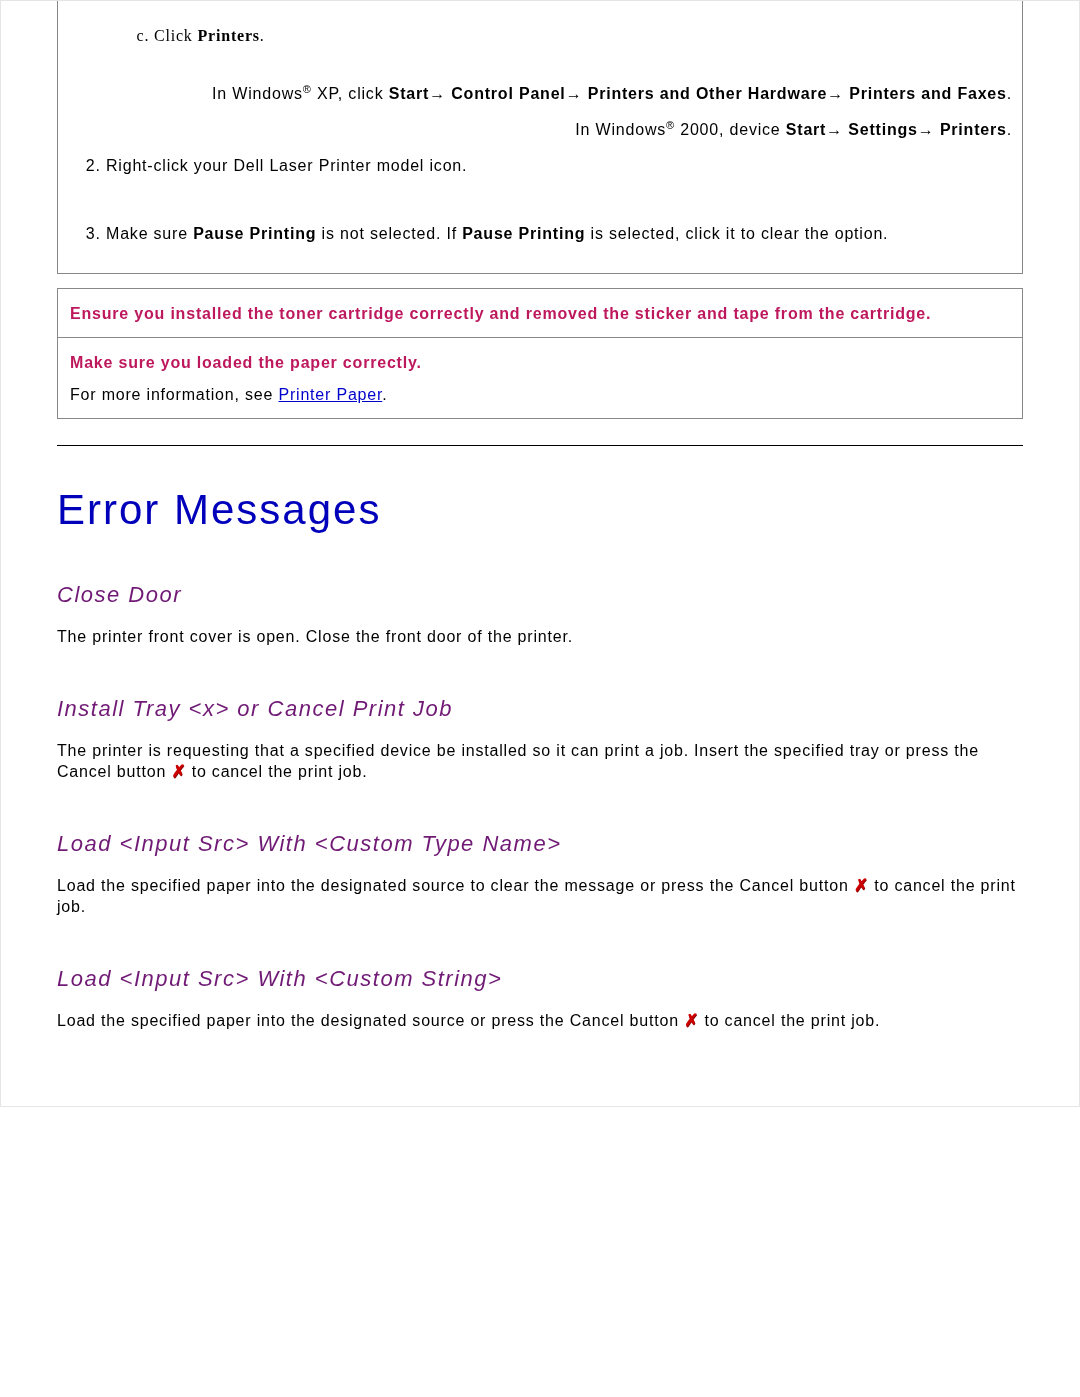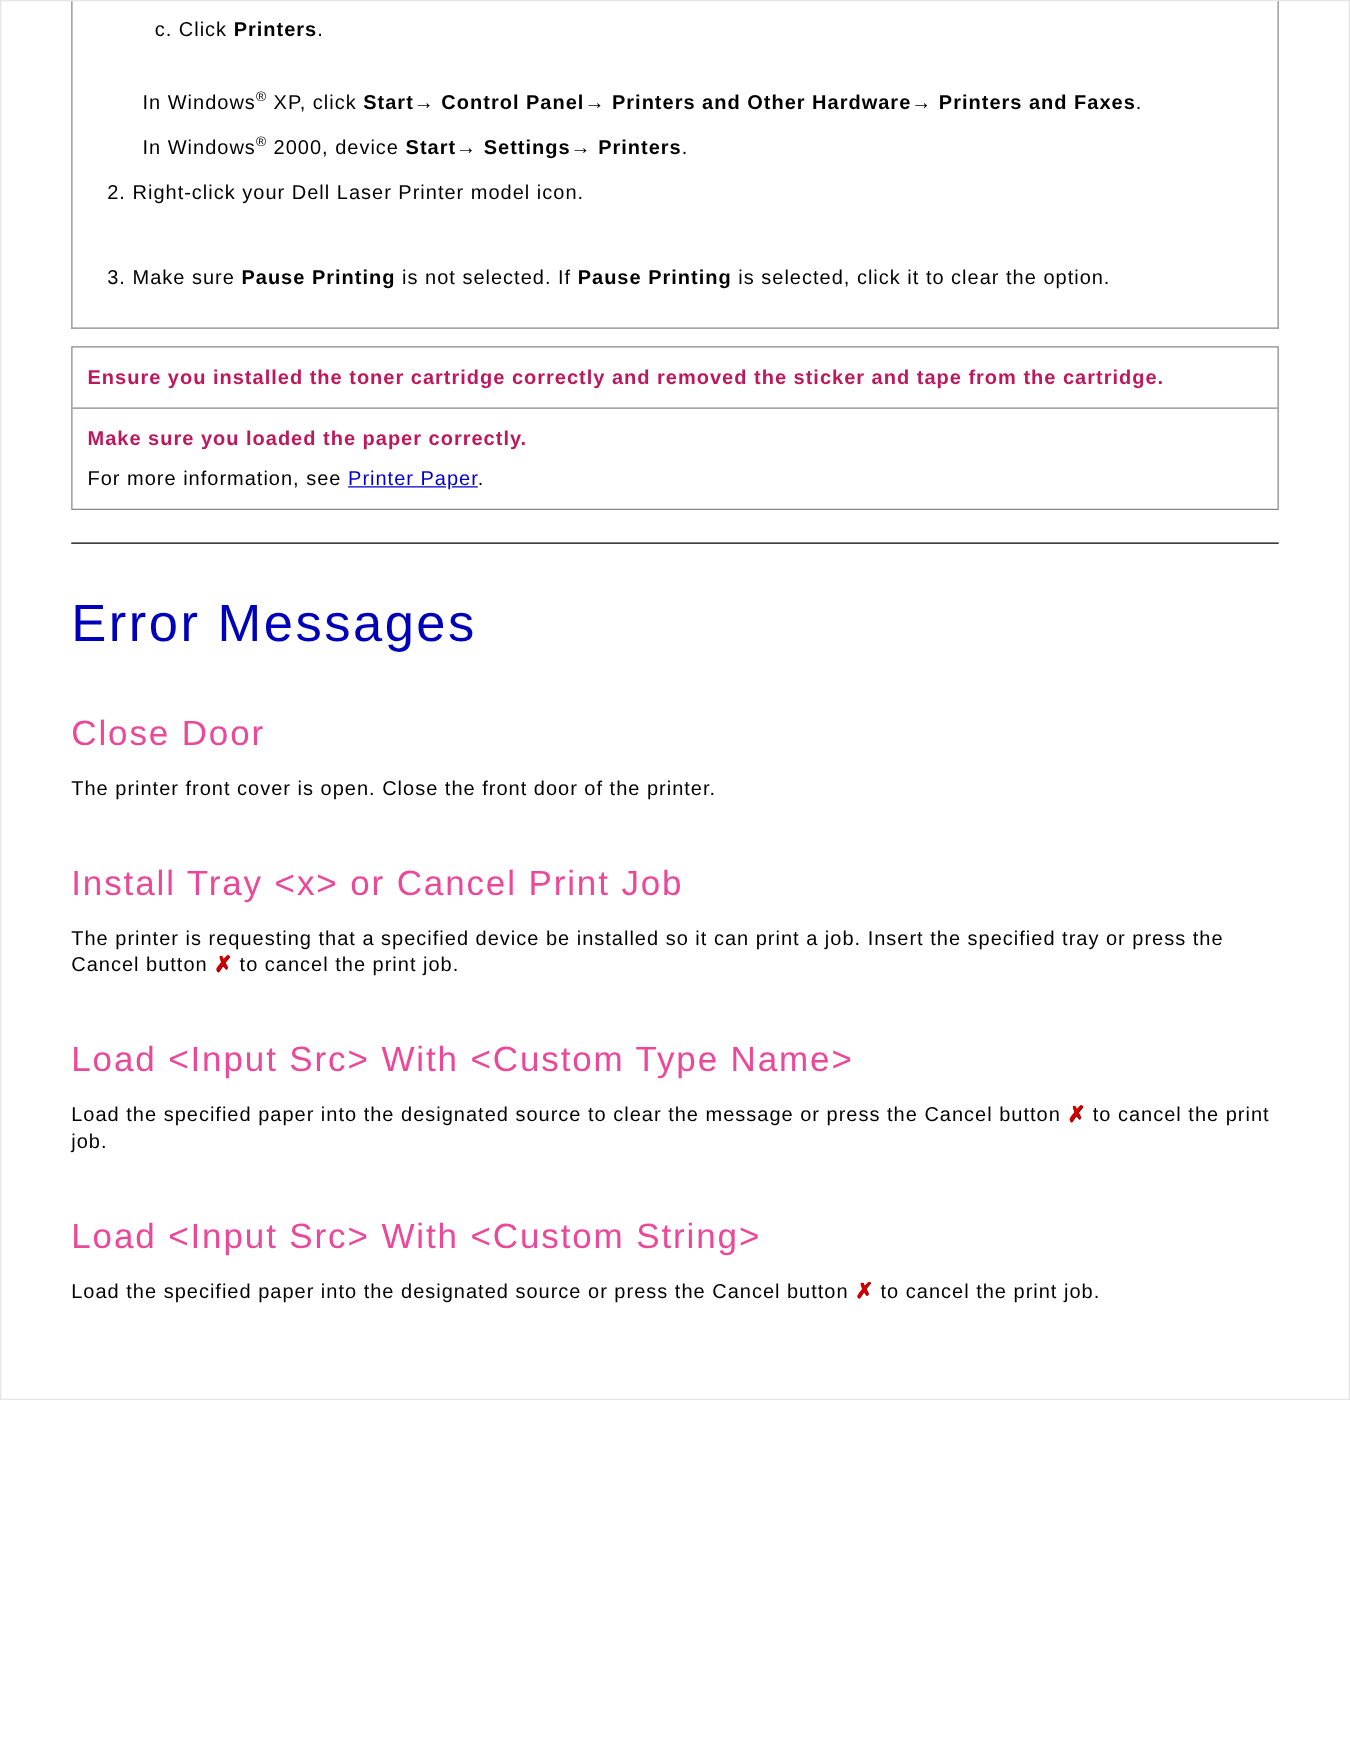--- a/index.html
+++ b/index.html
@@ -29,29 +29,31 @@
   }
   .ol-root {
     margin: 0;
     padding-left: 38px;
   }
   .ol-root > li {
     margin-bottom: 50px;
   }
   .ol-sub {
     list-style-type: lower-alpha;
-    margin: 5px;
+    margin: 16px;
     padding-left: 70px;
+    font-family: Liberation Serif, serif;
   }
   .ol-sub > li {
     margin-bottom: 40px;
   }
   .indent {
     padding-left: 46px;
     margin-bottom: 18px;
+    text-align: right;
   }
   .bold   { font-weight: bold; }
   .sup    { vertical-align: super; font-size: 11px; line-height: 0; }
   .mb10   { margin-bottom: 14px; }
 
   
   .info-table {
     border: 1px solid #888;
   }
   .info-table .row {
@@ -77,25 +79,26 @@
 
   h1.section {
     font-family: Verdana, Arial, sans-serif;
     font-size: 42px;
     font-weight: normal;
     color: #0000bb;
     letter-spacing: 2px;
     margin: 0 0 38px 0;
   }
   h2.sub {
-    font-size: 28px;
+    font-size: 22px;
     font-weight: normal;
-    color: #ec4899;
+    color: #701a75;
     letter-spacing: 1.5px;
     margin: 48px 0 18px 0;
+    font-style: italic;
   }
   p.body {
     margin: 0 0 14px 0;
     line-height: 1.35;
   }
   .x-icon {
     display: inline-block;
     color: #cc0000;
     font-weight: bold;
     font-size: 17px;

